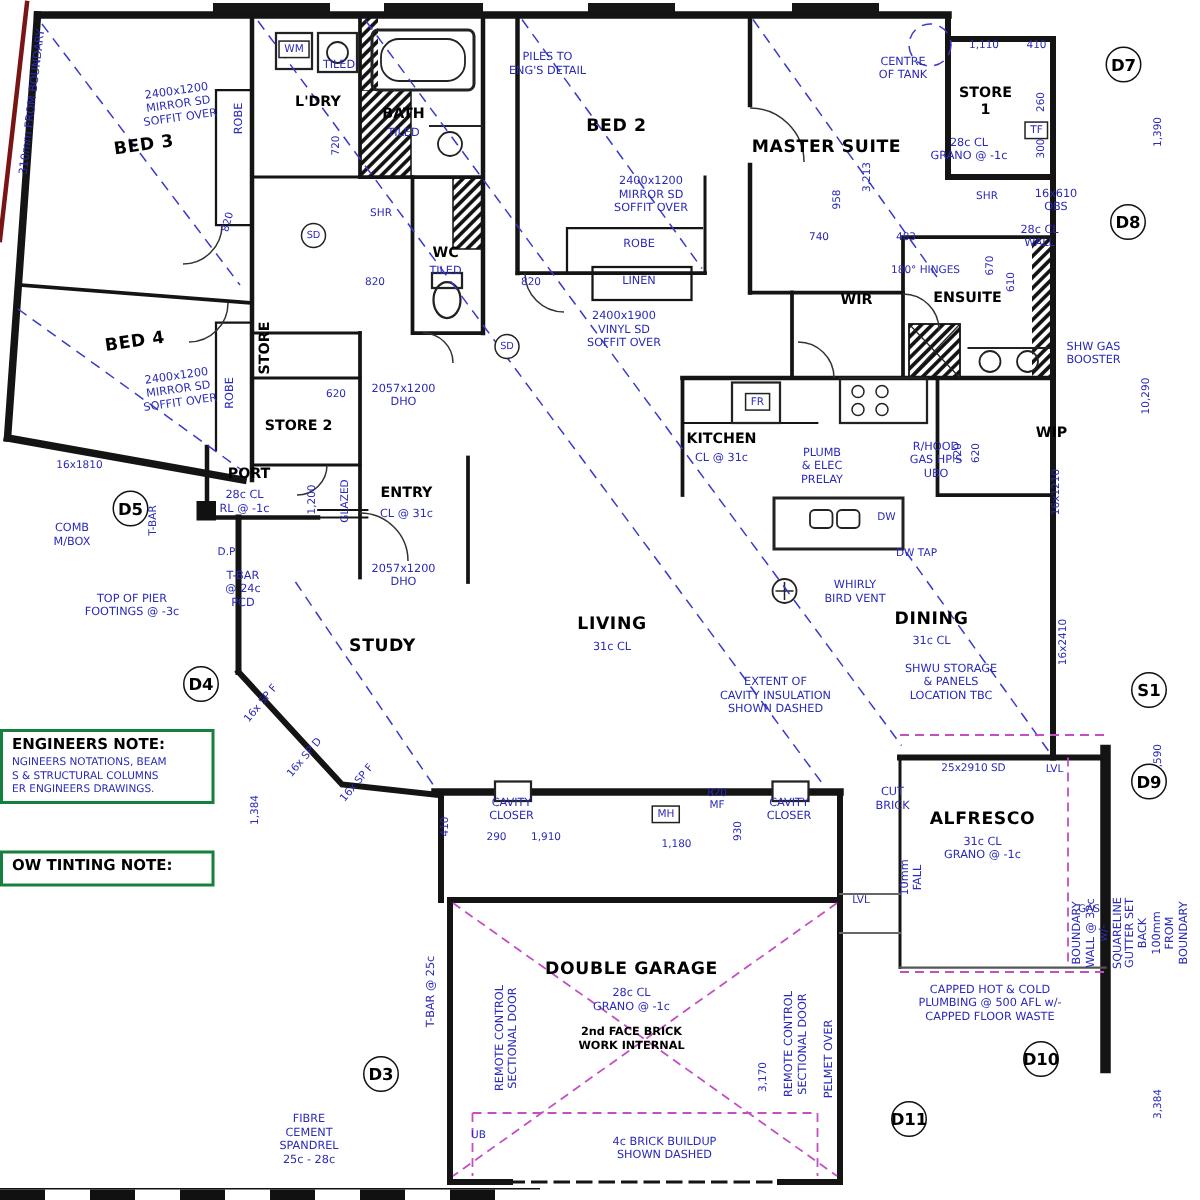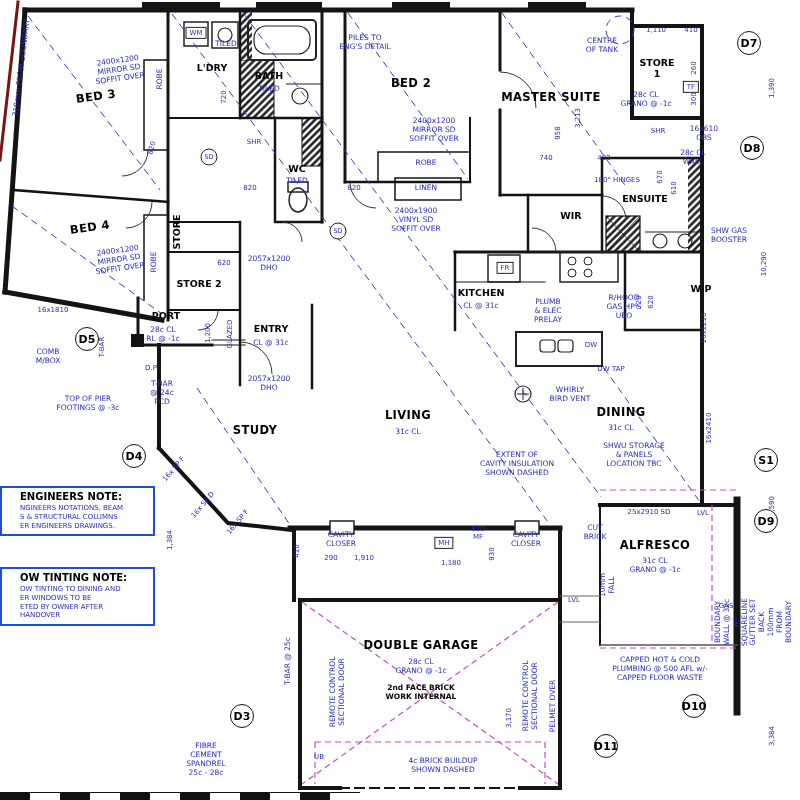--- a/index.html
+++ b/index.html
@@ -14,22 +14,22 @@
   .sub{font-size:7.5px;}
   .note{font-size:7.5px;}
   .dim{font-size:7px;}
   .sub-bold{color:#000;font-weight:bold;font-size:7.5px;}
   .boxed{border:1.2px solid #222;background:#fff;font-size:7px;padding:1px 3px;white-space:pre;}
   .sd{border:1.2px solid #222;border-radius:50%;width:15px;height:15px;line-height:15px;
       font-size:6.5px;background:#fff;padding:0;}
   .marker{position:absolute;transform:translate(-50%,-50%);width:22px;height:22px;
       border:1.8px solid #111;border-radius:50%;background:#fff;color:#000;font-size:11px;
       font-weight:bold;display:flex;align-items:center;justify-content:center;z-index:6;text-align:right;}
-  .notebox{position:absolute;left:0;width:130px;border:2px solid #1d4ed8;background:#fff;
-      padding:3px 3px 4px 18px;z-index:7;}
+  .notebox{position:absolute;left:0;width:130px;border:2px solid #15803d;background:#fff;
+      padding:3px 3px 4px 6px;z-index:7;}
   .nb-title{font-size:10px;font-weight:bold;color:#000;margin-bottom:2px;white-space:pre;}
   .nb-body{font-size:7px;color:#2a2ab8;white-space:pre-line;line-height:1.25;}
   .scalebar{position:absolute;left:0;top:792px;width:360px;height:8px;z-index:7;
       background:repeating-linear-gradient(90deg,#111 0 30px,#fff 30px 60px);
       border-top:1px solid #111;}
 </style>
 </head>
 <body>
 
 <div class="canvas">
@@ -175,21 +175,21 @@
 
   <div class="layer">
       <div class="lbl room" style="left: 96px; top: 97px; transform: translate(-50%, -50%) rotate(-8deg);">BED 3</div>
       <div class="lbl room" style="left: 90px; top: 228px; transform: translate(-50%, -50%) rotate(-8deg);">BED 4</div>
       <div class="lbl room-sm" style="left: 212px; top: 68px; transform: translate(-50%, -50%);">L'DRY</div>
       <div class="lbl room-sm" style="left: 269px; top: 76px; transform: translate(-50%, -50%);">BATH</div>
       <div class="lbl room-sm" style="left: 297px; top: 169px; transform: translate(-50%, -50%);">WC</div>
       <div class="lbl room" style="left: 411px; top: 84px; transform: translate(-50%, -50%);">BED 2</div>
       <div class="lbl room" style="left: 551px; top: 98px; transform: translate(-50%, -50%);">MASTER SUITE</div>
       <div class="lbl room-sm" style="left: 645px; top: 199px; transform: translate(-50%, -50%);">ENSUITE</div>
-      <div class="lbl room-sm" style="left: 571px; top: 216px; transform: translate(-50%, -50%);">WIR</div>
+      <div class="lbl room-sm" style="left: 571px; top: 200px; transform: translate(-50%, -50%);">WIR</div>
       <div class="lbl room-sm" style="left: 199px; top: 284px; transform: translate(-50%, -50%);">STORE 2</div>
       <div class="lbl room-sm" style="left: 657px; top: 68px; transform: translate(-50%, -50%);">STORE
 1</div>
       <div class="lbl room-sm" style="left: 481px; top: 293px; transform: translate(-50%, -50%);">KITCHEN</div>
       <div class="lbl room-sm" style="left: 653px; top: 289px; transform: translate(-50%, -50%); margin-left: 48px;">WIP</div>
       <div class="lbl room-sm" style="left: 271px; top: 329px; transform: translate(-50%, -50%); text-align: right;">ENTRY</div>
       <div class="lbl room" style="left: 255px; top: 431px; transform: translate(-50%, -50%);">STUDY</div>
       <div class="lbl room" style="left: 408px; top: 416px; transform: translate(-50%, -50%);">LIVING</div>
       <div class="lbl room" style="left: 621px; top: 413px; transform: translate(-50%, -50%);">DINING</div>
       <div class="lbl room" style="left: 655px; top: 546px; transform: translate(-50%, -50%);">ALFRESCO</div>
@@ -340,39 +340,35 @@
       <div class="lbl dim" style="left: 224px; top: 263px; transform: translate(-50%, -50%);">620</div>
       <div class="lbl dim" style="left: 639px; top: 302px; transform: translate(-50%, -50%) rotate(-90deg);">720</div>
       <div class="lbl dim" style="left: 651px; top: 302px; transform: translate(-50%, -50%) rotate(-90deg);">620</div>
       <div class="lbl dim" style="left: 297px; top: 551px; transform: translate(-50%, -50%) rotate(-90deg);">410</div>
       <div class="lbl dim" style="left: 331px; top: 558px; transform: translate(-50%, -50%);">290</div>
       <div class="lbl dim" style="left: 364px; top: 558px; transform: translate(-50%, -50%);">1,910</div>
       <div class="lbl dim" style="left: 451px; top: 563px; transform: translate(-50%, -50%);">1,180</div>
       <div class="lbl dim" style="left: 492px; top: 554px; transform: translate(-50%, -50%) rotate(-90deg);">930</div>
       <div class="lbl dim" style="left: 509px; top: 718px; transform: translate(-50%, -50%) rotate(-90deg);">3,170</div>
       <div class="lbl dim" style="left: 170px; top: 540px; transform: translate(-50%, -50%) rotate(-90deg);">1,384</div>
-      <div class="marker" style="left: 242px; top: 716px;">D3</div>
+      <div class="marker" style="left: 254px; top: 716px;">D3</div>
       <div class="marker" style="left: 134px; top: 456px;">D4</div>
       <div class="marker" style="left: 87px; top: 339px;">D5</div>
       <div class="marker" style="left: 749px; top: 43px;">D7</div>
       <div class="marker" style="left: 752px; top: 148px;">D8</div>
       <div class="marker" style="left: 766px; top: 521px;">D9</div>
       <div class="marker" style="left: 694px; top: 706px;">D10</div>
       <div class="marker" style="left: 606px; top: 746px;">D11</div>
       <div class="marker" style="left: 766px; top: 460px;">S1</div>
     </div>
 
   <div class="notebox" style="top:486px">
     <div class="nb-title">ENGINEERS NOTE:</div>
     <div class="nb-body">NGINEERS NOTATIONS, BEAM
 S &amp; STRUCTURAL COLUMNS
 ER ENGINEERS DRAWINGS.</div>
   </div>
   <div class="notebox" style="top:567px">
     <div class="nb-title">OW TINTING NOTE:</div>
-    <div class="nb-body">OW TINTING TO DINING AND
-ER WINDOWS TO BE
-ETED BY OWNER AFTER
-HANDOVER</div>
   </div>
 
   <div class="scalebar"></div>
 </div>
 
 </body></html>

